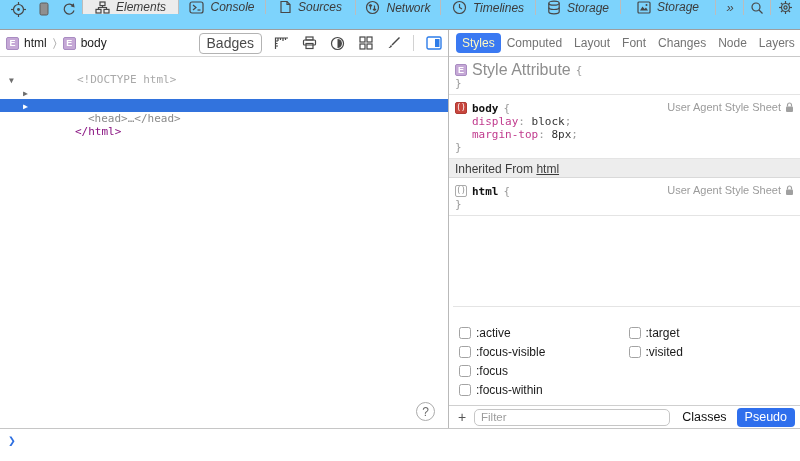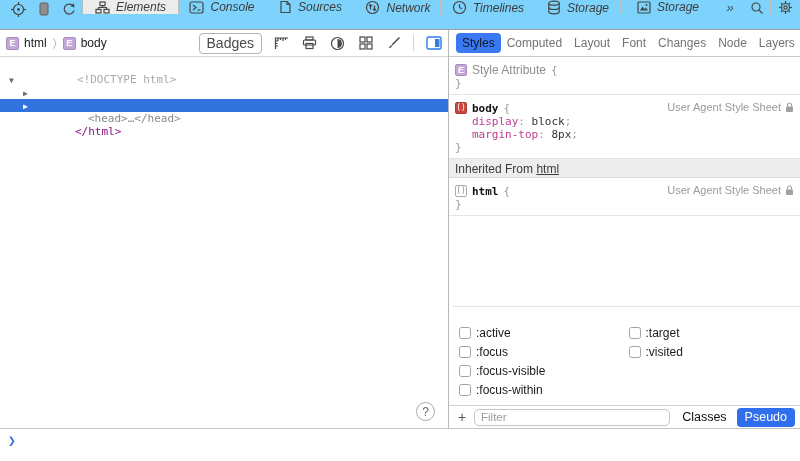--- a/index.html
+++ b/index.html
@@ -31,21 +31,21 @@
   .elem-badge { width:13px; height:13px; border-radius:2px; background:#c5a8d6; border:1px solid #a98cc2;
     color:#fff; font-size:9px; font-weight:bold; display:flex; align-items:center; justify-content:center; }
   .crumb-sep { color:#b0b0b0; font-size:12px; padding:0 1px; }
 
   .nav-tools { margin-left:auto; display:flex; align-items:center; gap:11px; }
   .badges-btn { border:1px solid #b3b3b3; border-radius:4px; padding:1px 7px 2px; font-size:14px; color:#4a4a4a; background:#fff; }
   .icon-btn { display:flex; align-items:center; justify-content:center; width:17px; height:17px; }
   .tool-div { width:1px; height:16px; background:#d2d2d2; }
 
   .side-tab { font-size:12px; color:#737373; padding:3px 6px; border-radius:4px; cursor:default; white-space:nowrap; }
-  .side-tab.selected { background:#3a79f2; color:#0f172a; }
+  .side-tab.selected { background:#3a79f2; color:#fef9c3; }
 
   
   .main { position:absolute; left:0; top:57px; width:800px; height:371px; display:flex; }
   .dom-panel { position:relative; width:448px; height:100%; background:#fff;
     font-family:"DejaVu Sans Mono", monospace; font-size:11px; padding-top:3px; }
   .dom-row { position:relative; height:13px; line-height:13px; white-space:pre; }
   .dom-row .arrow { position:absolute; font-size:8px; color:#6e6e6e; top:1px; }
   .dom-row.selected { background:#3273dd; color:#fff; }
   .dom-row.selected .arrow { color:#fff; }
   .t-gray { color:#a9a9a9; }
@@ -61,21 +61,21 @@
   .styles-panel { position:relative; width:351px; height:100%; margin-left:1px; background:#fff;
     font-family:"DejaVu Sans Mono", monospace; font-size:11px; }
   .rule-section { position:relative; border-bottom:1px solid #e4e4e4; padding:6px 6px 4px 6px; }
   .rule-head { display:flex; align-items:center; gap:5px; height:14px; }
   .rule-icon { flex:none; width:12px; height:12px; border-radius:2px; font-size:8px; line-height:10px;
     display:flex; align-items:center; justify-content:center; }
   .rule-icon.attr { background:#c5a8d6; border:1px solid #a98cc2; color:#fff; font-family:"Liberation Sans",sans-serif; font-weight:bold; font-size:9px; }
   .rule-icon.red { background:#c8463e; border:1px solid #b03a33; color:#fff; }
   .rule-icon.plain { background:#fff; border:1px solid #ababab; color:#8e8e8e; }
   .sel-name { font-weight:bold; color:#111; }
-  .sel-gray { color:#8e8e8e; font-family:"Liberation Sans",sans-serif; font-size:12px; }
+  .sel-gray { color:#8e8e8e; font-family:"Liberation Sans",sans-serif; font-size:16px; }
   .brace { color:#9a9a9a; }
   .origin { position:absolute; right:6px; top:6px; display:flex; align-items:center; gap:4px;
     color:#9b9b9b; font-family:"Liberation Sans",sans-serif; font-size:11px; }
   .prop-line { padding-left:17px; height:13px; line-height:13px; }
   .prop-name { color:#c03a8d; }
   .prop-colon, .prop-semi { color:#9a9a9a; }
   .prop-val { color:#333; }
   .close-line { height:13px; line-height:13px; color:#9a9a9a; }
 
   .inherit-bar { background:#ededed; border-bottom:1px solid #d9d9d9; padding:3px 6px; height:19px;
@@ -361,25 +361,25 @@
 
       <div class="pseudo-panel">
         <div class="pseudo-cols">
           <div class="pseudo-col">
             <label class="pseudo-item">
               <input type="checkbox" style="">
               <span>:active</span>
             </label>
             <label class="pseudo-item">
               <input type="checkbox" style="">
+              <span>:focus-visible</span>
+            </label>
+            <label class="pseudo-item">
+              <input type="checkbox" style="">
               <span>:focus</span>
-            </label>
-            <label class="pseudo-item">
-              <input type="checkbox" style="">
-              <span>:focus-visible</span>
             </label>
             <label class="pseudo-item">
               <input type="checkbox" style="">
               <span>:focus-within</span>
             </label>
           </div>
           <div class="pseudo-col">
             <label class="pseudo-item">
               <input type="checkbox" style="">
               <span>:target</span>

